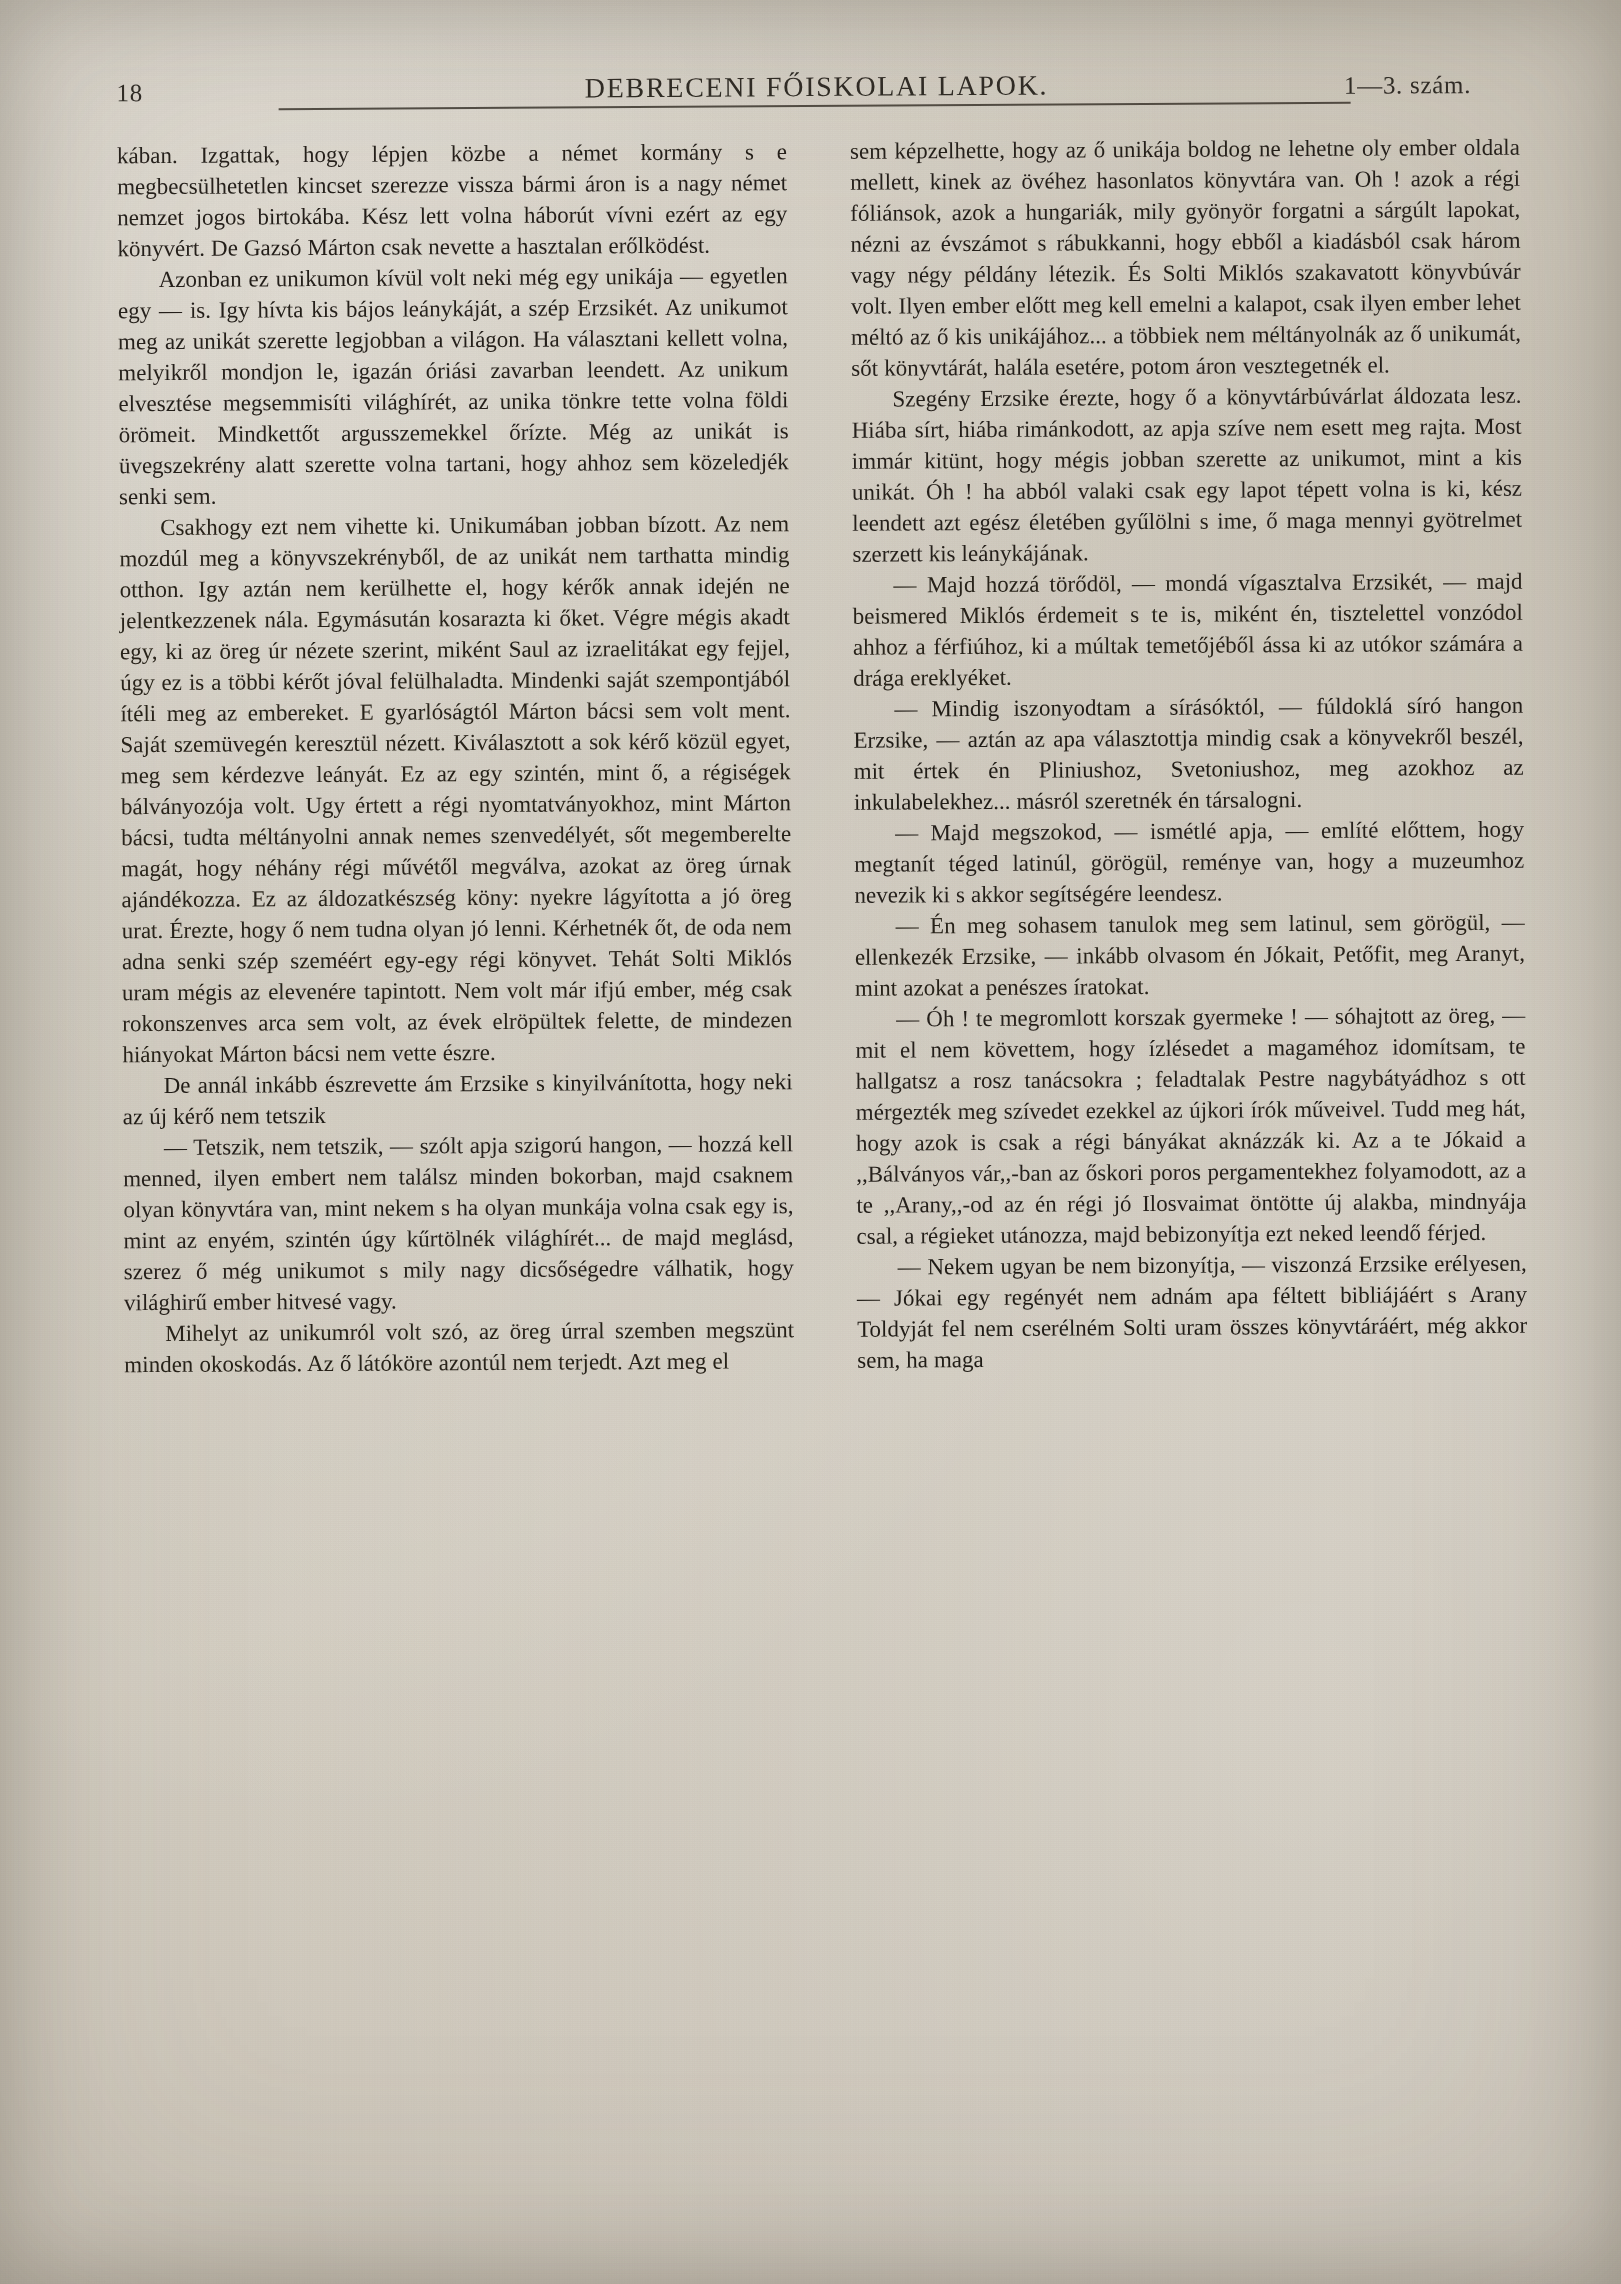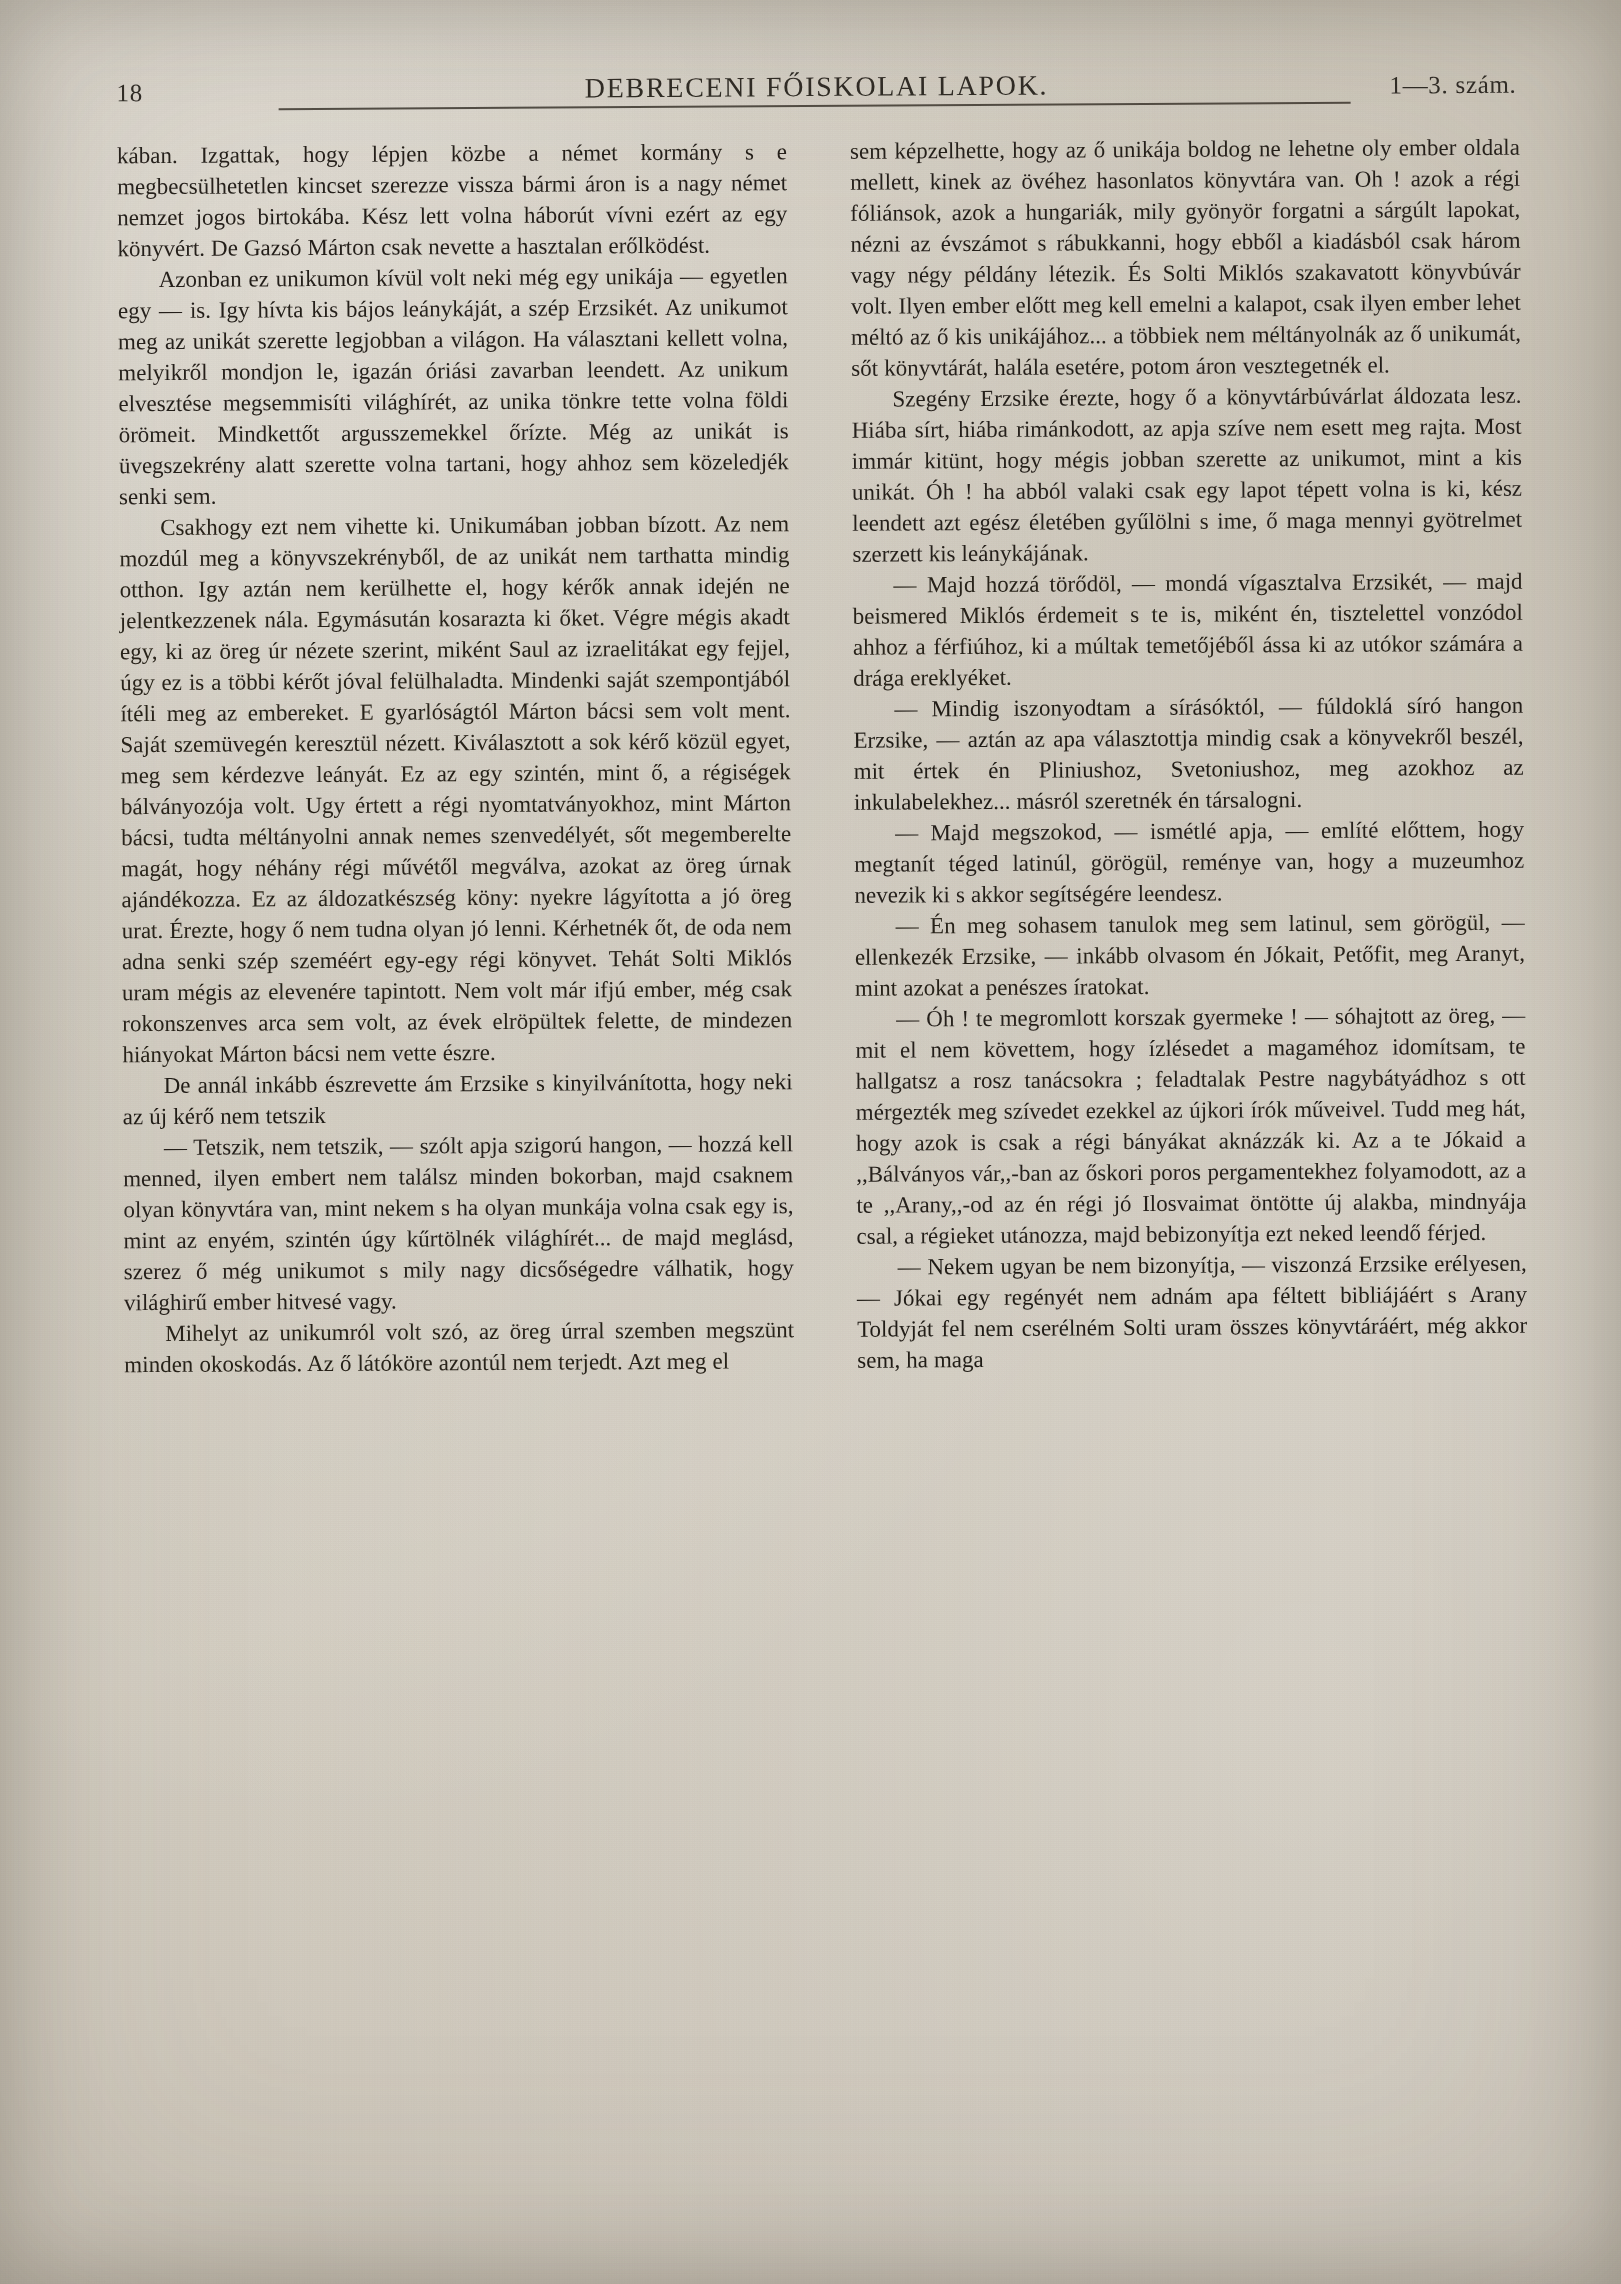--- a/index.html
+++ b/index.html
@@ -64,21 +64,21 @@
   .head-title {
     flex: 1;
     text-align: center;
     font-size: 28px;
     letter-spacing: 1.7px;
     padding-bottom: 2.6px;
     white-space: nowrap;
   }
   .issue {
     width: 218px;
-    text-align: right;
+    text-align: center;
     font-size: 25px;
     letter-spacing: 0.7px;
     padding-bottom: 2.6px;
   }
   .head-rule {
     position: absolute;
     left: 278px;
     top: 105px;
     width: 1072px;
     height: 2px;

